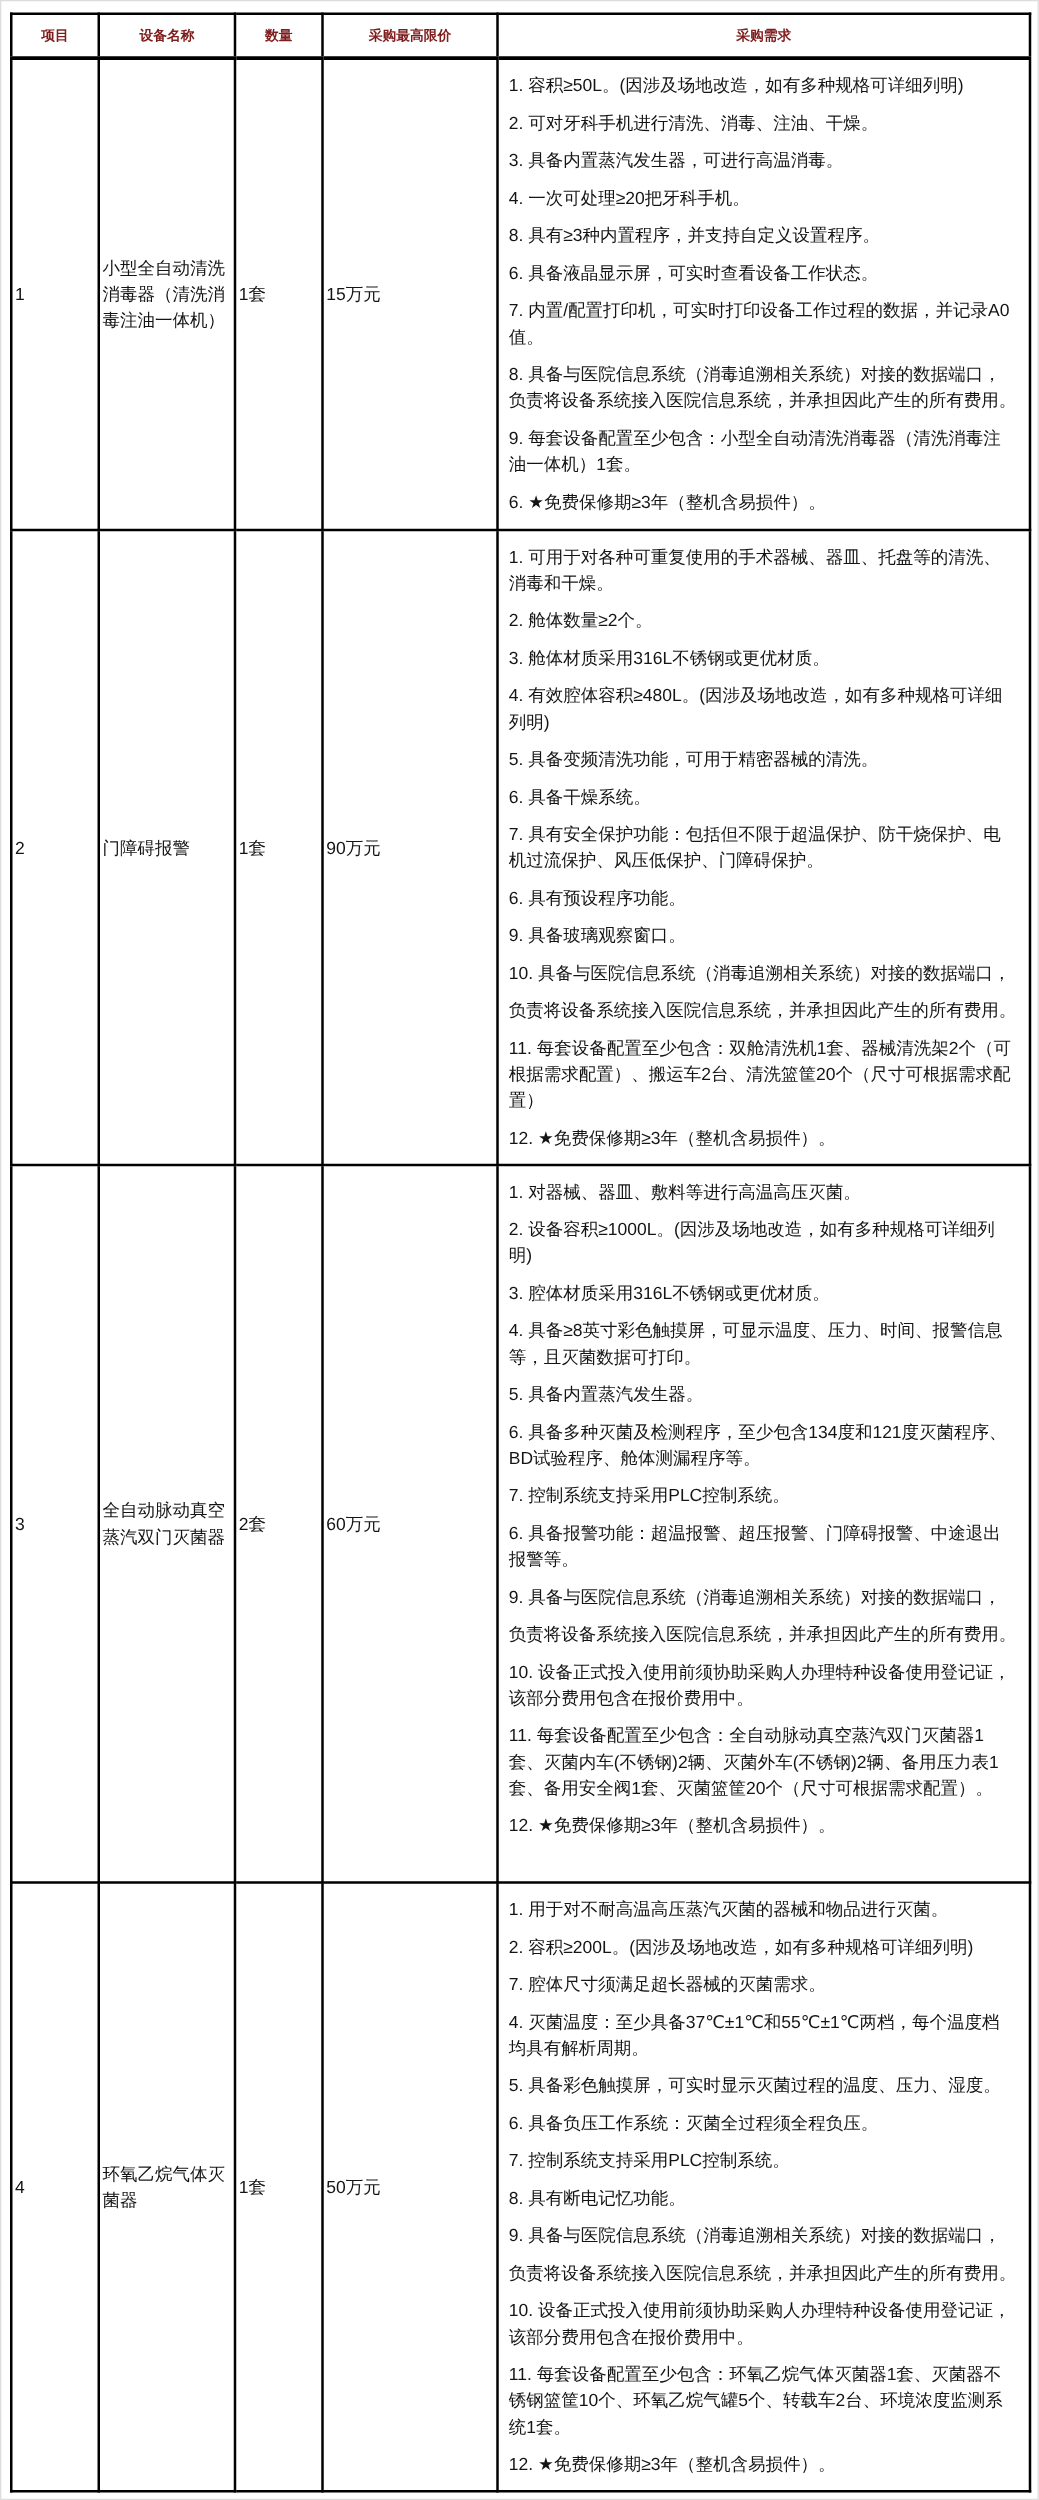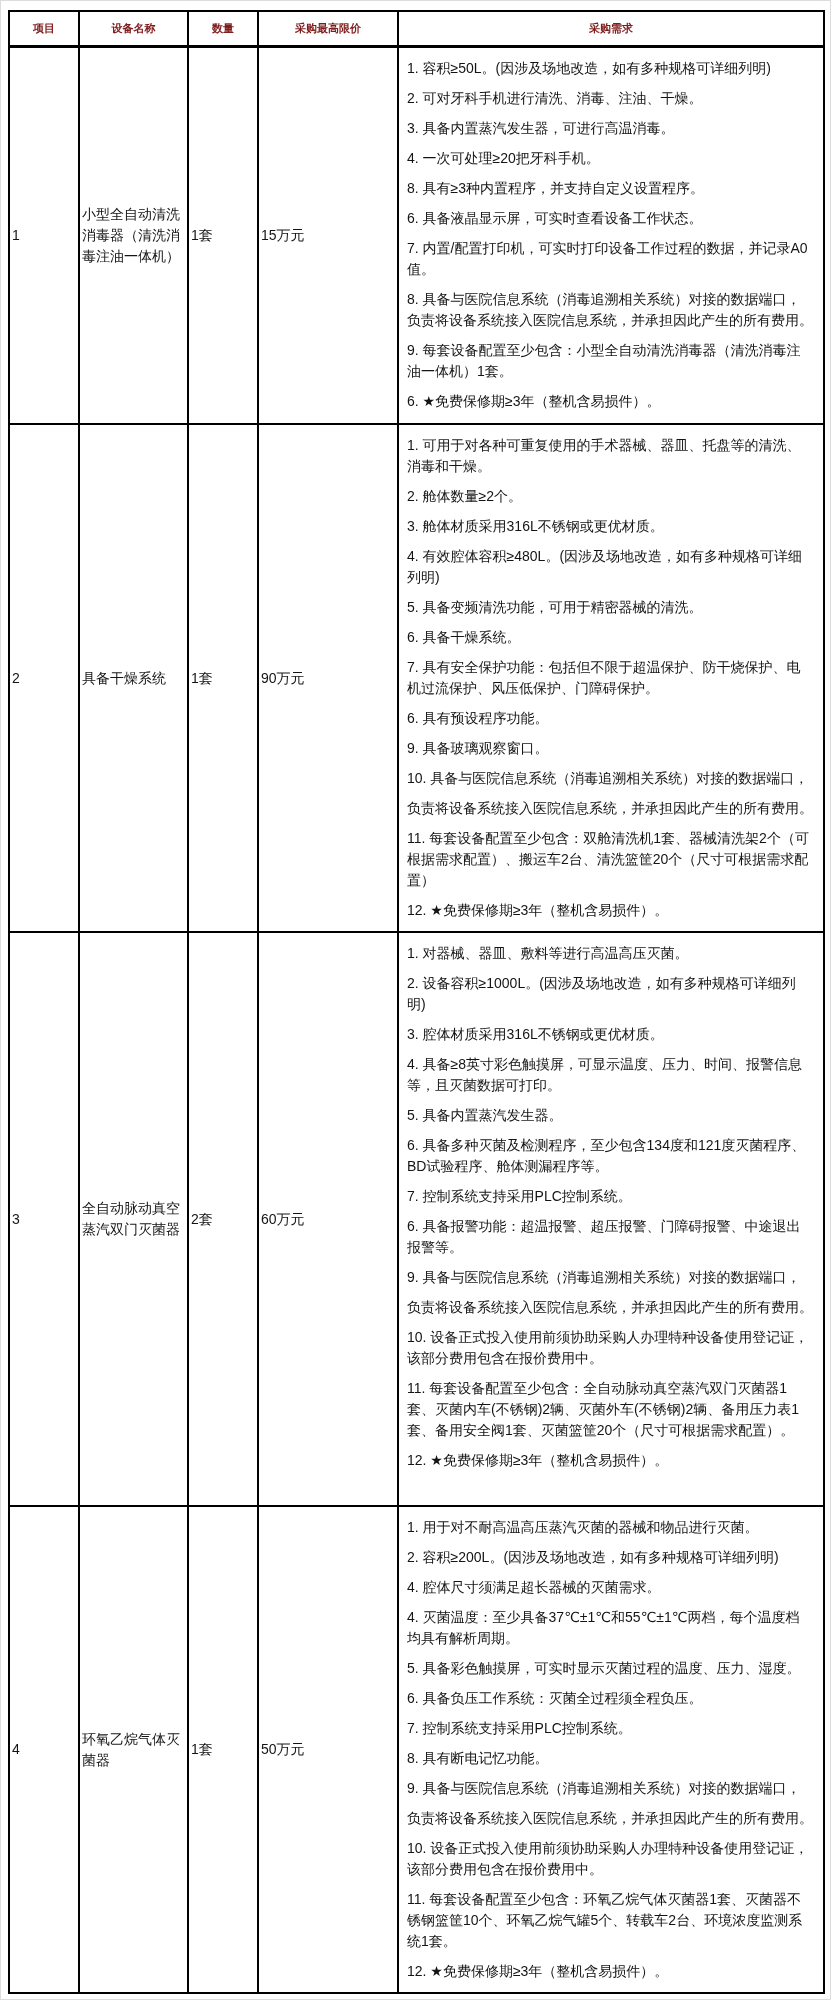--- a/index.html
+++ b/index.html
@@ -104,21 +104,21 @@
             <p>8. 具有≥3种内置程序，并支持自定义设置程序。</p>
             <p>6. 具备液晶显示屏，可实时查看设备工作状态。</p>
             <p>7. 内置/配置打印机，可实时打印设备工作过程的数据，并记录A0值。</p>
             <p>8. 具备与医院信息系统（消毒追溯相关系统）对接的数据端口，负责将设备系统接入医院信息系统，并承担因此产生的所有费用。</p>
             <p>9. 每套设备配置至少包含：小型全自动清洗消毒器（清洗消毒注油一体机）1套。</p>
             <p>6. ★免费保修期≥3年（整机含易损件）。</p>
           </td>
         </tr>
         <tr>
           <td class="c">2</td>
-          <td class="c">具备干燥系统</td>
+          <td class="c">门障碍报警</td>
           <td class="c">1套</td>
           <td class="c">90万元</td>
           <td class="req">
             <p>1. 可用于对各种可重复使用的手术器械、器皿、托盘等的清洗、消毒和干燥。</p>
             <p>2. 舱体数量≥2个。</p>
             <p>3. 舱体材质采用316L不锈钢或更优材质。</p>
             <p>4. 有效腔体容积≥480L。(因涉及场地改造，如有多种规格可详细列明)</p>
             <p>5. 具备变频清洗功能，可用于精密器械的清洗。</p>
             <p>6. 具备干燥系统。</p>
             <p>7. 具有安全保护功能：包括但不限于超温保护、防干烧保护、电机过流保护、风压低保护、门障碍保护。</p>
@@ -152,21 +152,21 @@
           </td>
         </tr>
         <tr>
           <td class="c">4</td>
           <td class="c">环氧乙烷气体灭菌器</td>
           <td class="c">1套</td>
           <td class="c">50万元</td>
           <td class="req">
             <p>1. 用于对不耐高温高压蒸汽灭菌的器械和物品进行灭菌。</p>
             <p>2. 容积≥200L。(因涉及场地改造，如有多种规格可详细列明)</p>
-            <p>4. 腔体尺寸须满足超长器械的灭菌需求。</p>
+            <p>7. 腔体尺寸须满足超长器械的灭菌需求。</p>
             <p>4. 灭菌温度：至少具备37℃±1℃和55℃±1℃两档，每个温度档均具有解析周期。</p>
             <p>5. 具备彩色触摸屏，可实时显示灭菌过程的温度、压力、湿度。</p>
             <p>6. 具备负压工作系统：灭菌全过程须全程负压。</p>
             <p>7. 控制系统支持采用PLC控制系统。</p>
             <p>8. 具有断电记忆功能。</p>
             <p>9. 具备与医院信息系统（消毒追溯相关系统）对接的数据端口，</p>
             <p>负责将设备系统接入医院信息系统，并承担因此产生的所有费用。</p>
             <p>10. 设备正式投入使用前须协助采购人办理特种设备使用登记证，该部分费用包含在报价费用中。</p>
             <p>11. 每套设备配置至少包含：环氧乙烷气体灭菌器1套、灭菌器不锈钢篮筐10个、环氧乙烷气罐5个、转载车2台、环境浓度监测系统1套。</p>
             <p>12. ★免费保修期≥3年（整机含易损件）。</p>

